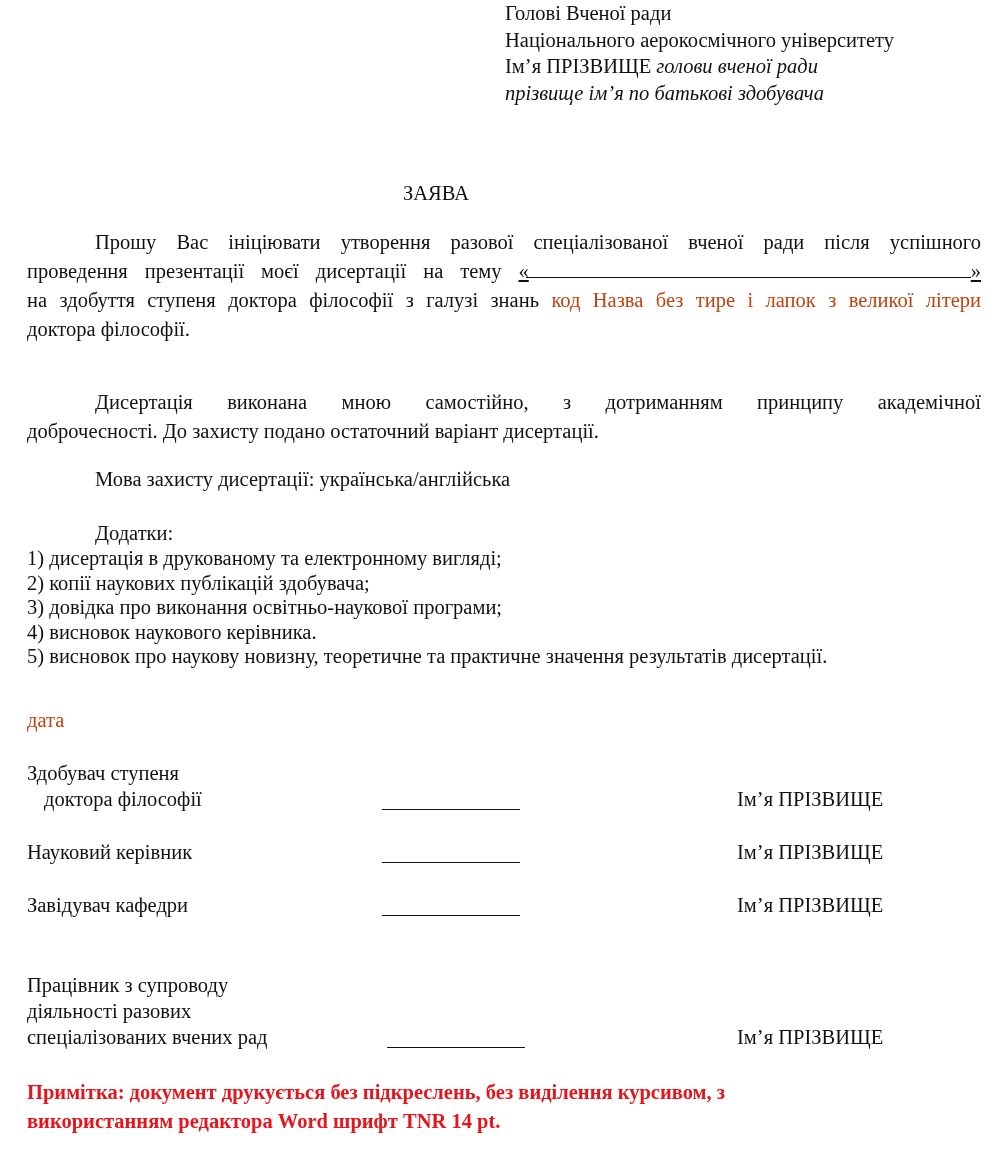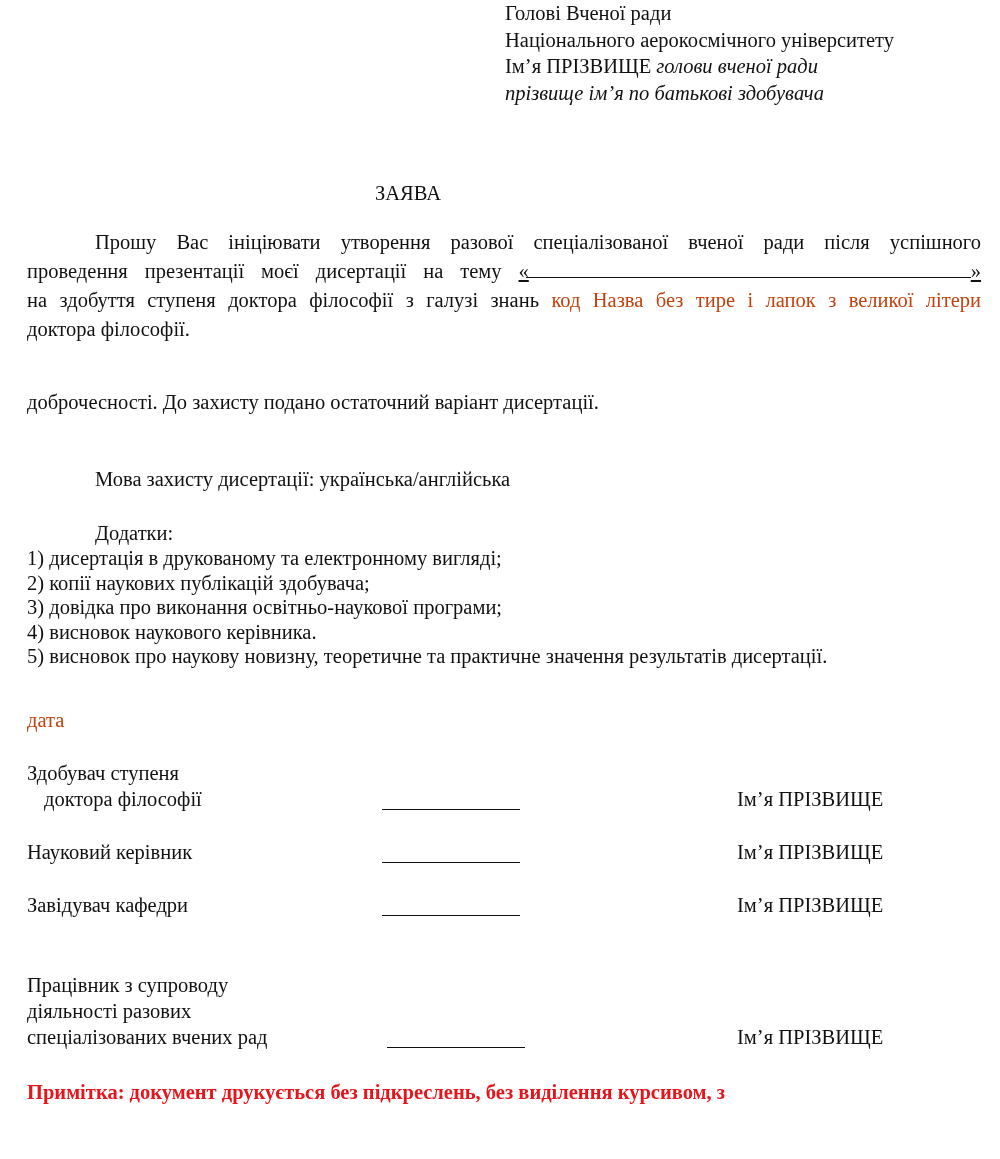--- a/index.html
+++ b/index.html
@@ -6,21 +6,21 @@
   body {
     width: 1000px; height: 1159px; position: relative; overflow: hidden;
     font-family: "Liberation Serif", "DejaVu Serif", serif;
     font-size: 20.5px; color: #111111;
   }
   .abs { position: absolute; white-space: nowrap; }
   .red { color: #c2410c; }
   .it { font-style: italic; }
   .header { left: 505px; top: 0; line-height: 26.5px; }
   .header div { height: 26.5px; }
-  .title { left: 0; width: 816px; top: 182px; text-align: center; }
+  .title { left: 0; width: 816px; top: 182px; text-align: center; padding-left: 28px; }
   .para { left: 27px; width: 954px; text-align: justify; line-height: 29px; white-space: normal; }
   .para .line { display: block; text-align: justify; text-align-last: justify; height: 29px; }
   .para .line.last { text-align-last: left; }
   .indent { padding-left: 68px; }
   .u { text-decoration: underline; }
   .ublank { display: inline-block; width: 445px; border-bottom: 1px solid #111; height: 18px; vertical-align: baseline; margin-left: -3px;}
   .list { left: 27px; top: 546px; line-height: 24.5px; }
   .list div { height: 24.5px; }
   .sigline { position: absolute; width: 138px; border-bottom: 1px solid #111; }
   .note { left: 27px; top: 1078px; line-height: 29px; font-weight: bold; color: #e8141b; }
@@ -47,20 +47,21 @@
     <span><span class="u">«</span><span class="ublank"></span><span class="u">»</span></span>
   </span>
   <span class="line">
     <span>на здобуття ступеня доктора філософії з галузі знань</span>
     <span class="red">код Назва без тире і лапок з великої літери</span>
   </span>
   <span class="line last">доктора філософії.</span>
 </div>
 
 <div class="abs para" style="top:388px;">
+  <span class="line indent">Дисертація виконана мною самостійно, з дотриманням принципу академічної</span>
   <span class="line last">доброчесності. До захисту подано остаточний варіант дисертації.</span>
 </div>
 
 <div class="abs" style="left:95px; top:468px;">Мова захисту дисертації: українська/англійська</div>
 
 <div class="abs" style="left:95px; top:522px;">Додатки:</div>
 <div class="abs list">
   <div>1) дисертація в друкованому та електронному вигляді;</div>
   <div>2) копії наукових публікацій здобувача;</div>
   <div>3) довідка про виконання освітньо-наукової програми;</div>
@@ -92,13 +93,14 @@
 <div>
   <div class="abs" style="left:27px; top:974px;">Працівник з супроводу</div>
   <div class="abs" style="left:27px; top:1000px;">діяльності разових</div>
   <div class="abs" style="left:27px; top:1026px;">спеціалізованих вчених рад</div>
   <div class="sigline" style="left:387px; top:1047px;"></div>
   <div class="abs" style="left:737px; top:1026px;">Ім’я  ПРІЗВИЩЕ</div>
 </div>
 
 <div class="abs note">
   <div>Примітка: документ друкується без підкреслень, без виділення курсивом, з</div>
+  <div>використанням редактора Word шрифт TNR 14 pt.</div>
 </div>
 
 </body></html>

